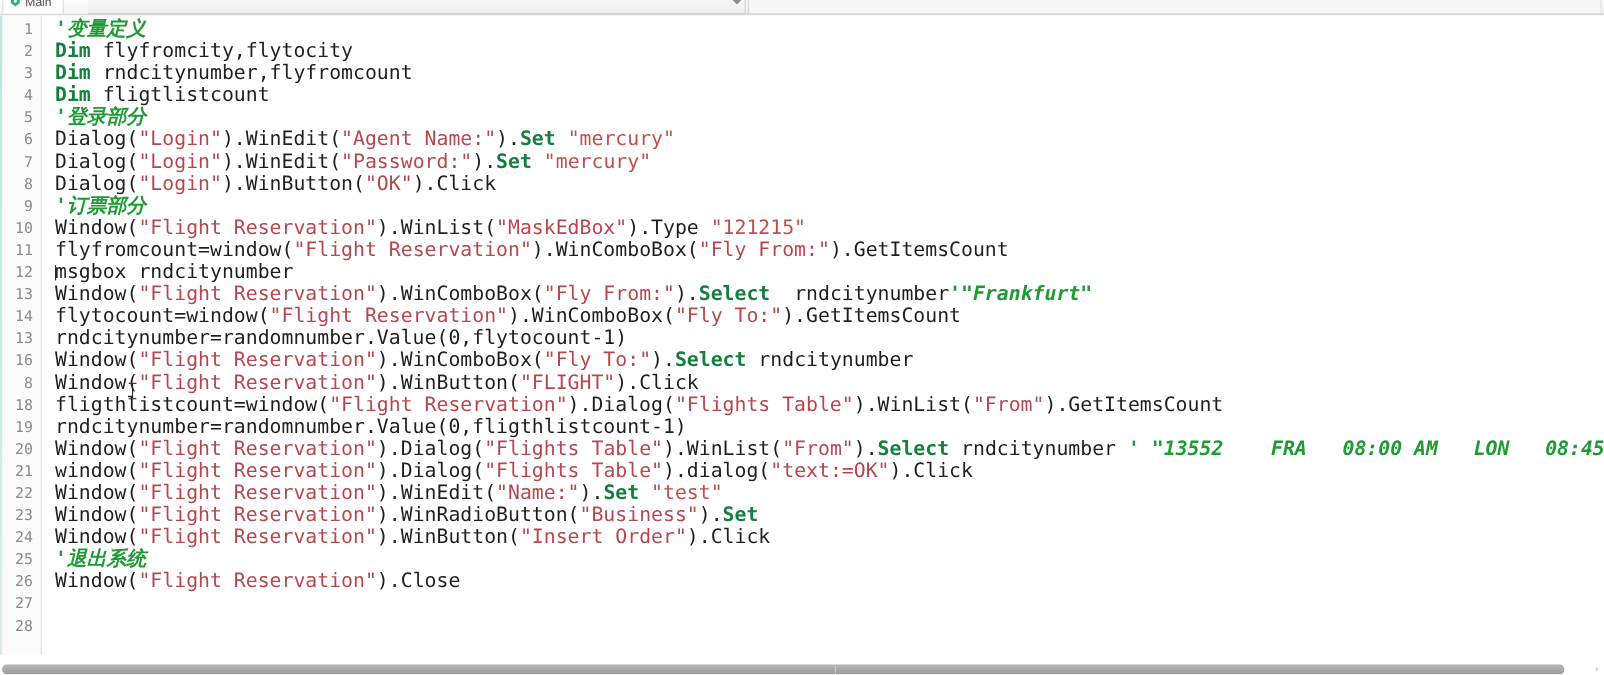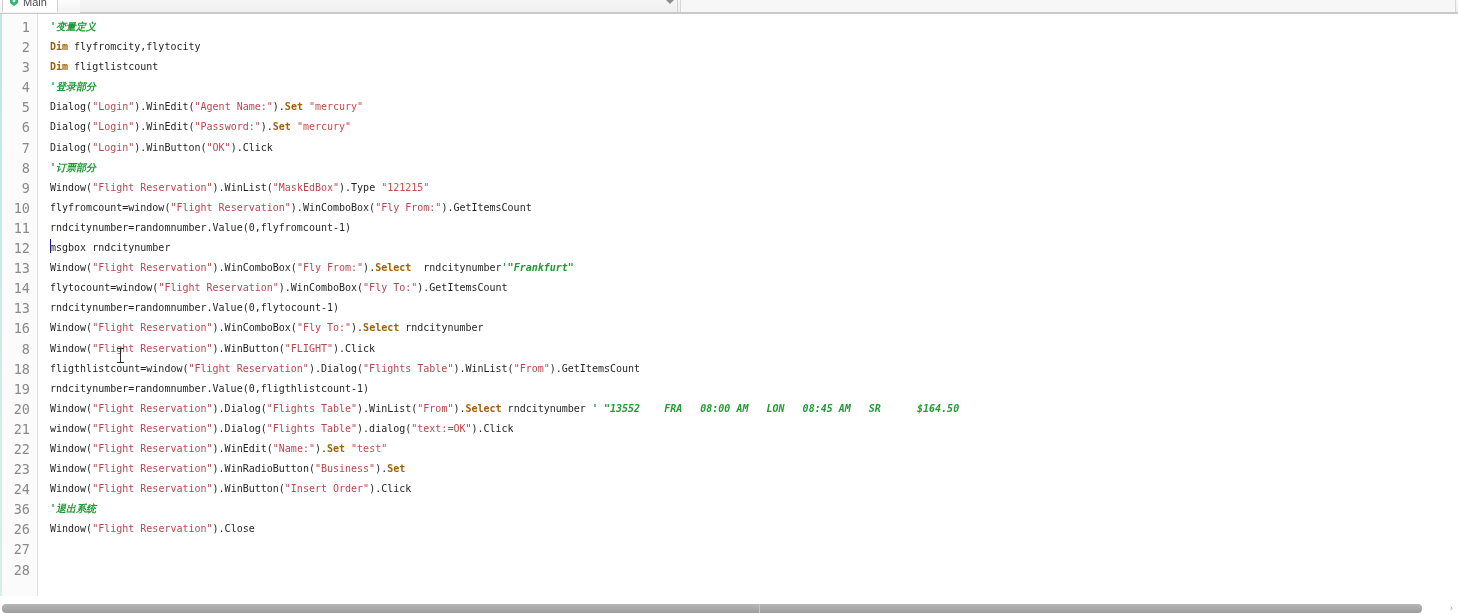--- a/index.html
+++ b/index.html
@@ -138,29 +138,29 @@
     position: relative;
     padding-top: 3px;
     padding-left: 12px;
     overflow: hidden;
     white-space: nowrap;
   }
   .code .line {
     height: 20.1px;
     line-height: 20.1px;
     font-family: "DejaVu Sans Mono", "Liberation Mono", monospace;
-    font-size: 10px;
+    font-size: 18px;
     color: #1f1f1f;
     white-space: pre;
     position: relative;
   }
 
   
   .t-com   { color: #1f9b34; font-style: italic; font-weight: bold; }
-  .t-kw    { color: #a16207; font-weight: bold; }
+  .t-kw    { color: #15803d; font-weight: bold; }
   .t-str   { color: #b5484f; }
   .t-str2  { color: #c0504d; }
   .t-id    { color: #1f1f1f; }
 
   
   .caret {
     display: inline-block;
     width: 1px;
     height: 14px;
     background: #1b1b9e;
@@ -293,38 +293,38 @@
         <div class="ln">13</div>
         <div class="ln">16</div>
         <div class="ln">8</div>
         <div class="ln">18</div>
         <div class="ln">19</div>
         <div class="ln">20</div>
         <div class="ln">21</div>
         <div class="ln">22</div>
         <div class="ln">23</div>
         <div class="ln">24</div>
-        <div class="ln">36</div>
+        <div class="ln">25</div>
         <div class="ln">26</div>
         <div class="ln">27</div>
         <div class="ln">28</div>
       </div>
 
     <div class="code" id="code">
         <div class="line"><span class="t-com">'变量定义</span></div>
         <div class="line"><span class="t-kw">Dim</span><span class="t-id"> flyfromcity,flytocity</span></div>
+        <div class="line"><span class="t-kw">Dim</span><span class="t-id"> rndcitynumber,flyfromcount</span></div>
         <div class="line"><span class="t-kw">Dim</span><span class="t-id"> fligtlistcount</span></div>
         <div class="line"><span class="t-com">'登录部分</span></div>
         <div class="line"><span class="t-id">Dialog(</span><span class="t-str">"Login"</span><span class="t-id">).WinEdit(</span><span class="t-str">"Agent Name:"</span><span class="t-id">).</span><span class="t-kw">Set</span><span class="t-str2"> "mercury"</span></div>
         <div class="line"><span class="t-id">Dialog(</span><span class="t-str">"Login"</span><span class="t-id">).WinEdit(</span><span class="t-str">"Password:"</span><span class="t-id">).</span><span class="t-kw">Set</span><span class="t-str2"> "mercury"</span></div>
         <div class="line"><span class="t-id">Dialog(</span><span class="t-str">"Login"</span><span class="t-id">).WinButton(</span><span class="t-str">"OK"</span><span class="t-id">).Click</span></div>
         <div class="line"><span class="t-com">'订票部分</span></div>
         <div class="line"><span class="t-id">Window(</span><span class="t-str">"Flight Reservation"</span><span class="t-id">).WinList(</span><span class="t-str">"MaskEdBox"</span><span class="t-id">).Type </span><span class="t-str2">"121215"</span></div>
         <div class="line"><span class="t-id">flyfromcount=window(</span><span class="t-str">"Flight Reservation"</span><span class="t-id">).WinComboBox(</span><span class="t-str">"Fly From:"</span><span class="t-id">).GetItemsCount</span></div>
-        <div class="line"><span class="t-id">rndcitynumber=randomnumber.Value(0,flyfromcount-1)</span></div>
         <div class="line"><span class="caret"></span><span class="t-id">msgbox rndcitynumber</span></div>
         <div class="line"><span class="t-id">Window(</span><span class="t-str">"Flight Reservation"</span><span class="t-id">).WinComboBox(</span><span class="t-str">"Fly From:"</span><span class="t-id">).</span><span class="t-kw">Select</span><span class="t-id">  rndcitynumber</span><span class="t-com">'"Frankfurt"</span></div>
         <div class="line"><span class="t-id">flytocount=window(</span><span class="t-str">"Flight Reservation"</span><span class="t-id">).WinComboBox(</span><span class="t-str">"Fly To:"</span><span class="t-id">).GetItemsCount</span></div>
         <div class="line"><span class="t-id">rndcitynumber=randomnumber.Value(0,flytocount-1)</span></div>
         <div class="line"><span class="t-id">Window(</span><span class="t-str">"Flight Reservation"</span><span class="t-id">).WinComboBox(</span><span class="t-str">"Fly To:"</span><span class="t-id">).</span><span class="t-kw">Select</span><span class="t-id"> rndcitynumber</span></div>
         <div class="line"><span class="t-id">Window(</span><span class="t-str">"Flight Reservation"</span><span class="t-id">).WinButton(</span><span class="t-str">"FLIGHT"</span><span class="t-id">).Click</span></div>
         <div class="line"><span class="t-id">fligthlistcount=window(</span><span class="t-str">"Flight Reservation"</span><span class="t-id">).Dialog(</span><span class="t-str">"Flights Table"</span><span class="t-id">).WinList(</span><span class="t-str">"From"</span><span class="t-id">).GetItemsCount</span></div>
         <div class="line"><span class="t-id">rndcitynumber=randomnumber.Value(0,fligthlistcount-1)</span></div>
         <div class="line"><span class="t-id">Window(</span><span class="t-str">"Flight Reservation"</span><span class="t-id">).Dialog(</span><span class="t-str">"Flights Table"</span><span class="t-id">).WinList(</span><span class="t-str">"From"</span><span class="t-id">).</span><span class="t-kw">Select</span><span class="t-id"> rndcitynumber </span><span class="t-com">' "13552    FRA   08:00 AM   LON   08:45 AM   SR      $164.50</span></div>
         <div class="line"><span class="t-id">window(</span><span class="t-str">"Flight Reservation"</span><span class="t-id">).Dialog(</span><span class="t-str">"Flights Table"</span><span class="t-id">).dialog(</span><span class="t-str">"text:=OK"</span><span class="t-id">).Click</span></div>

